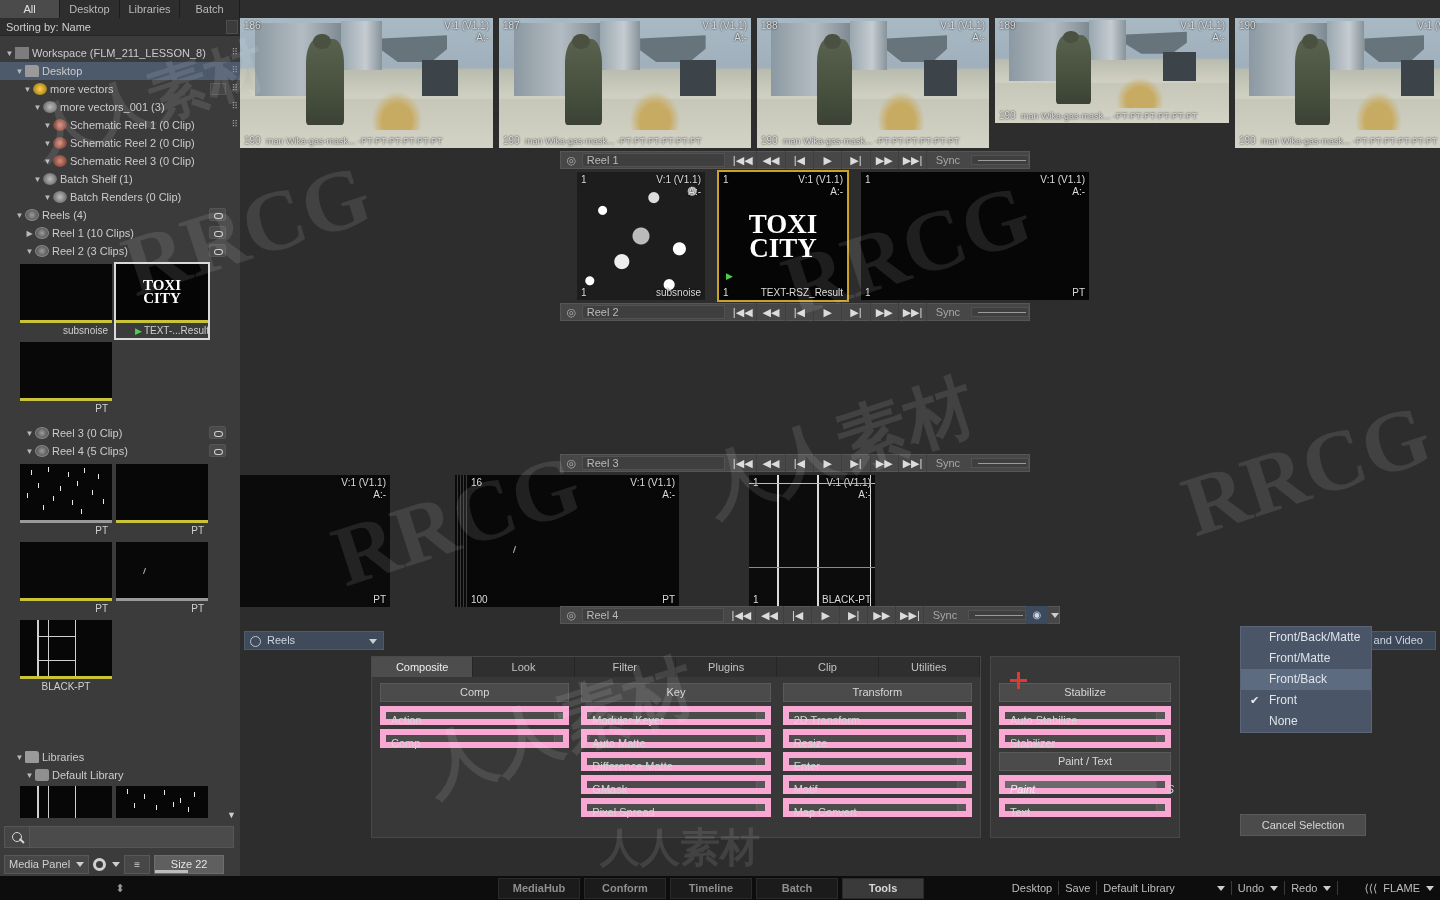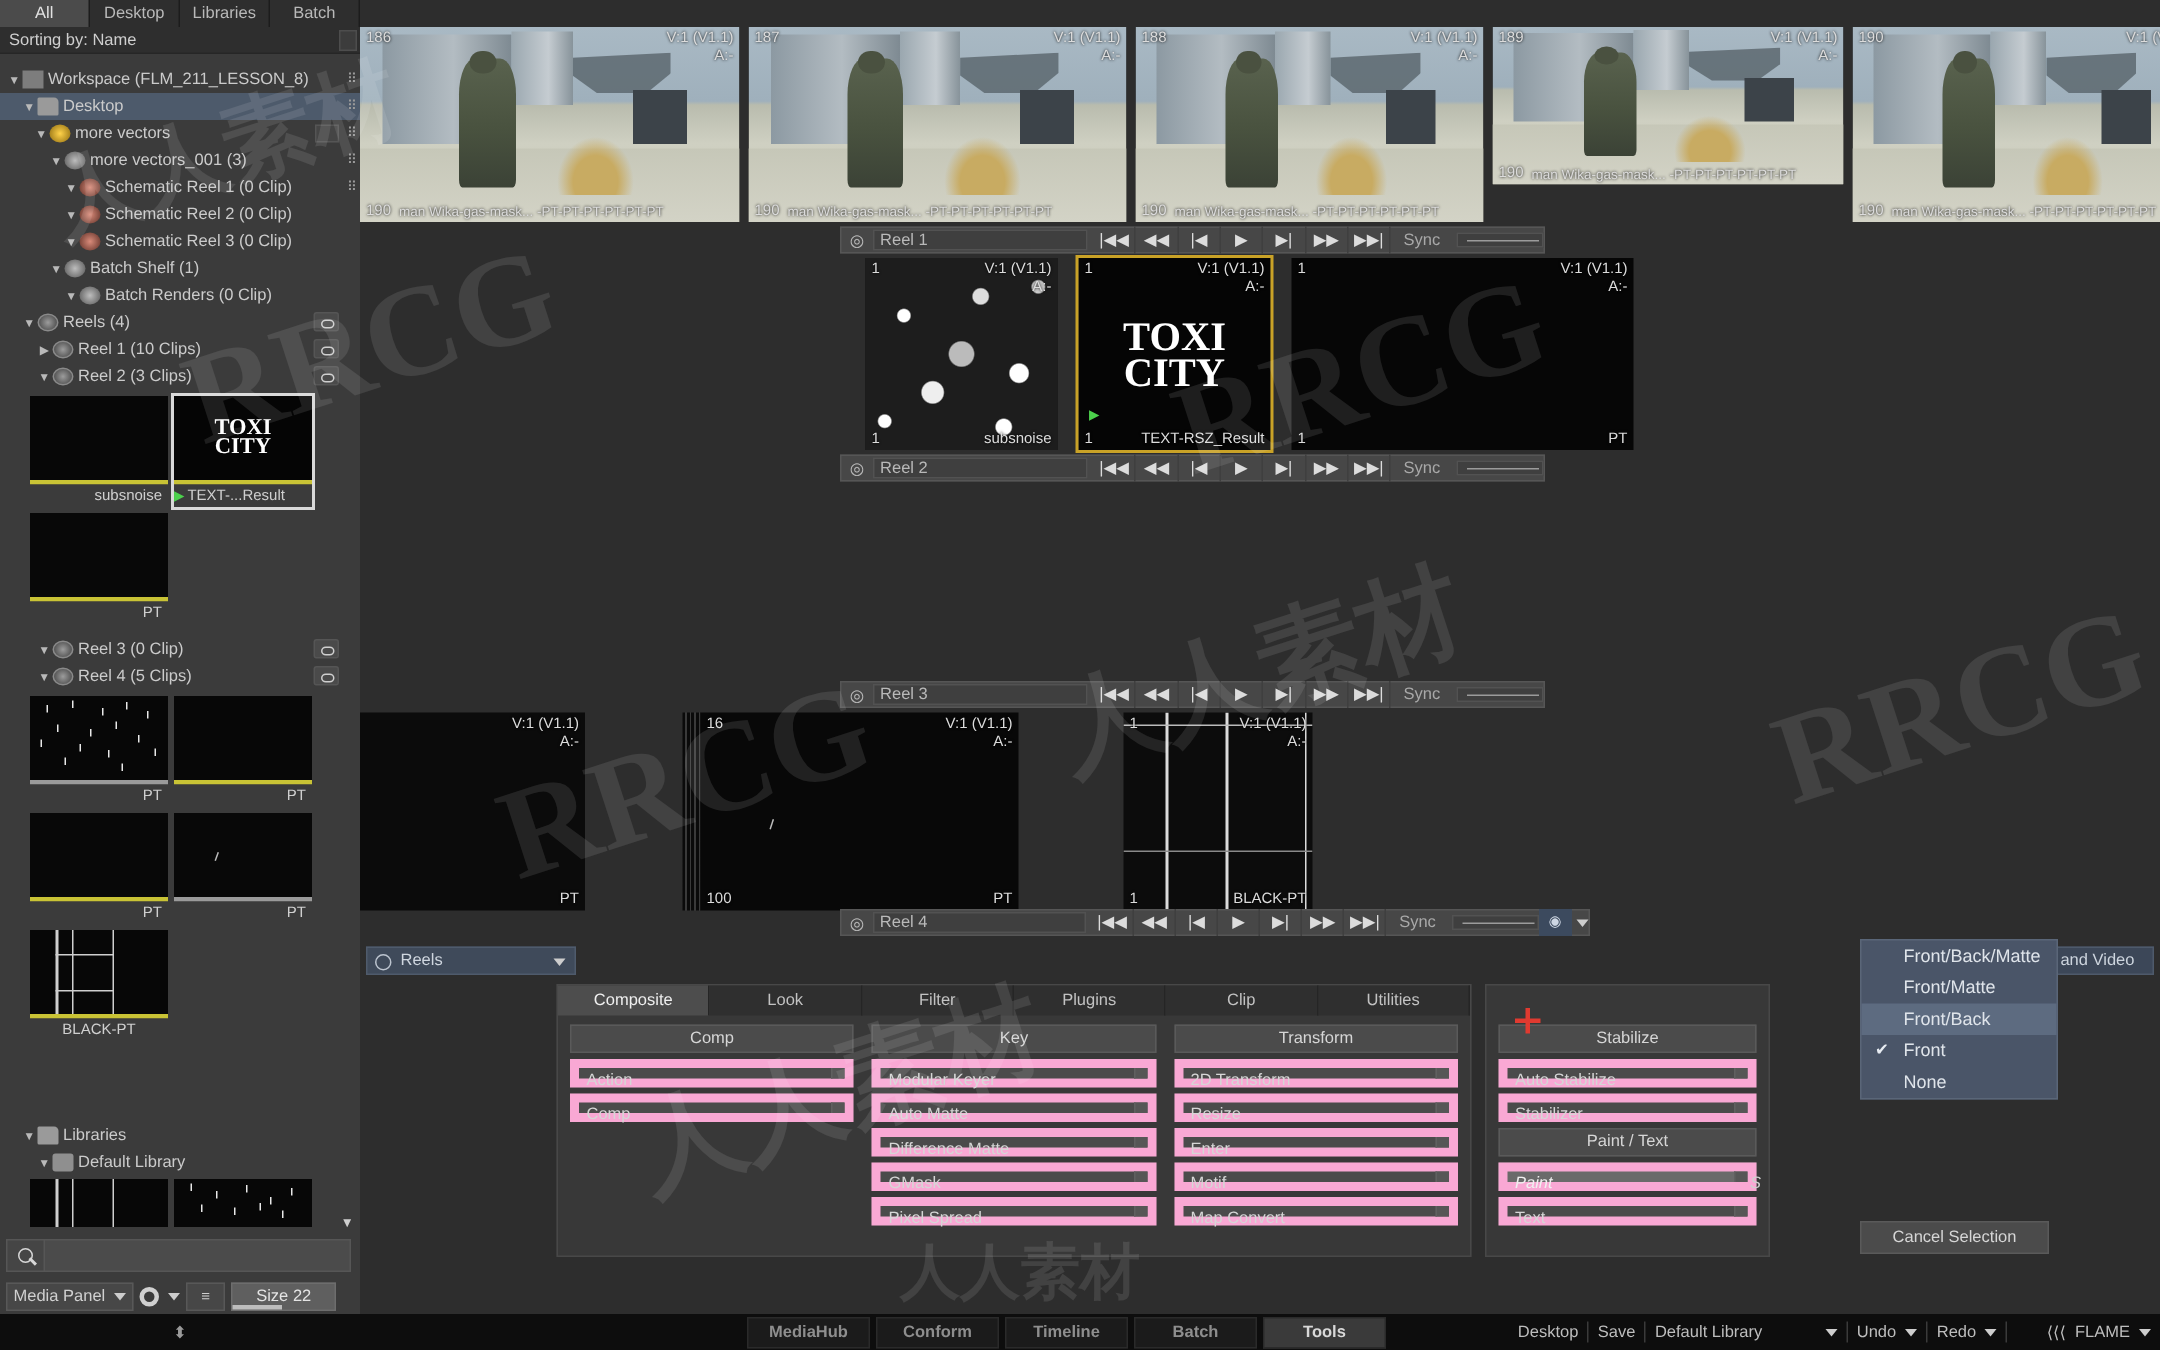--- a/index.html
+++ b/index.html
@@ -38,21 +38,21 @@
   .ic-reel{ background:radial-gradient(circle,#9c9c9c 0%,#5a5a5a 70%); border-radius:50%; border:1px solid #8a8a8a;}
   .ic-lib{ background:#8f8f8f; border-radius:2px;}
 
   .thumbs{ display:flex; flex-wrap:wrap; gap:4px; padding:4px 12px 4px 20px; }
   .thumb{ width:92px; position:relative; }
   .thumb .pic{ height:56px; background:#070707; position:relative; overflow:hidden;}
   .thumb .bar{ height:3px; background:#c9c335; }
   .thumb .bar.gray{ background:#9a9a9a; }
   .thumb .cap{ height:15px; background:#3b3b3b; font-size:10px; color:#cfcfcf; text-align:right;
     padding-right:4px; line-height:15px; white-space:nowrap; overflow:hidden;}
-  .thumb .cap.left{ text-align:left; padding-left:0;}
+  .thumb .cap.left{ text-align:left; padding-left:19px;}
   .thumb.selected{ outline:2px solid #d9d9d9; outline-offset:0; }
   .thumb .play{ color:#4cd14c; font-size:9px; margin-right:2px;}
 
   .noise{ background:
      radial-gradient(circle at 20% 30%, #fff 0 4px, transparent 5px),
      radial-gradient(circle at 60% 20%, #ddd 0 5px, transparent 6px),
      radial-gradient(circle at 80% 60%, #fff 0 6px, transparent 7px),
      radial-gradient(circle at 35% 70%, #eee 0 7px, transparent 8px),
      radial-gradient(circle at 10% 85%, #fff 0 4px, transparent 5px),
      radial-gradient(circle at 90% 15%, #ccc 0 4px, transparent 5px),

